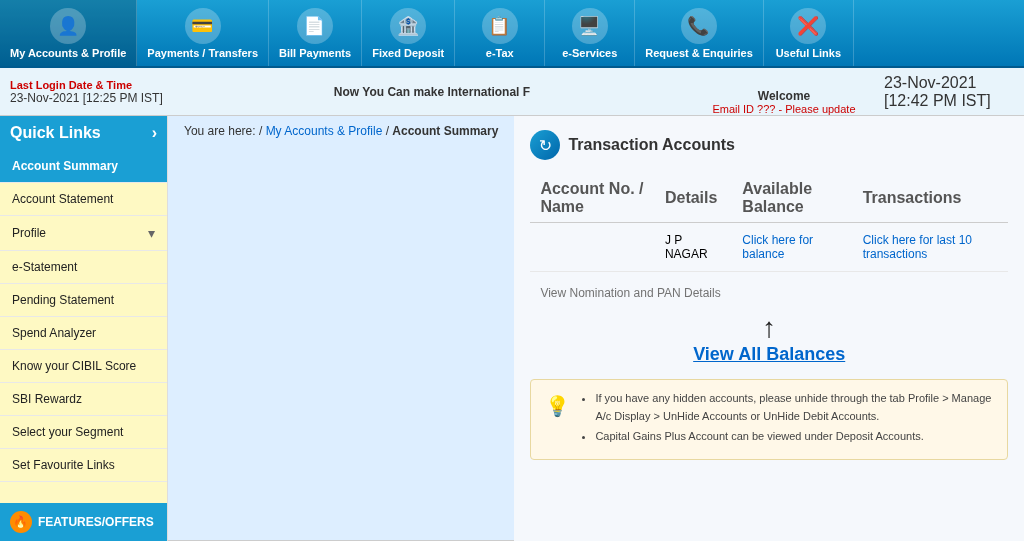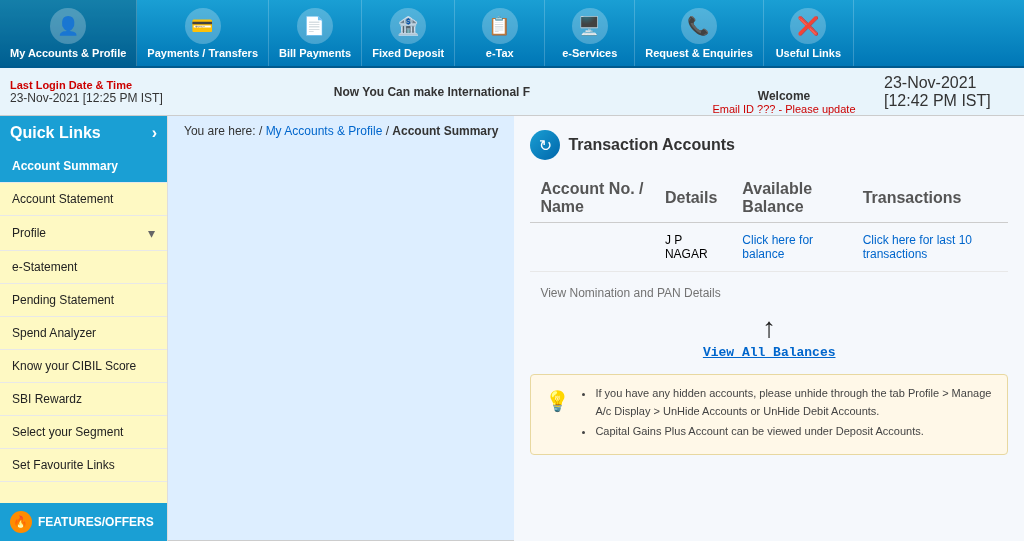--- a/index.html
+++ b/index.html
@@ -239,24 +239,23 @@
     .arrow-up {
       font-size: 28px;
       color: #222;
       display: block;
       line-height: 1;
       margin-bottom: 2px;
     }
     .view-all-link {
       color: #0066cc;
       text-decoration: underline;
-      font-size: 13px;
+      font-size: 18px;
       cursor: pointer;
       font-weight: bold;
-      font-family: Liberation Mono, monospace;
     }
 
     
     .notice-box {
       background: #fff8e8;
       border: 1px solid #e8d8a0;
       border-radius: 4px;
       padding: 10px 14px;
       display: flex;
       gap: 10px;

